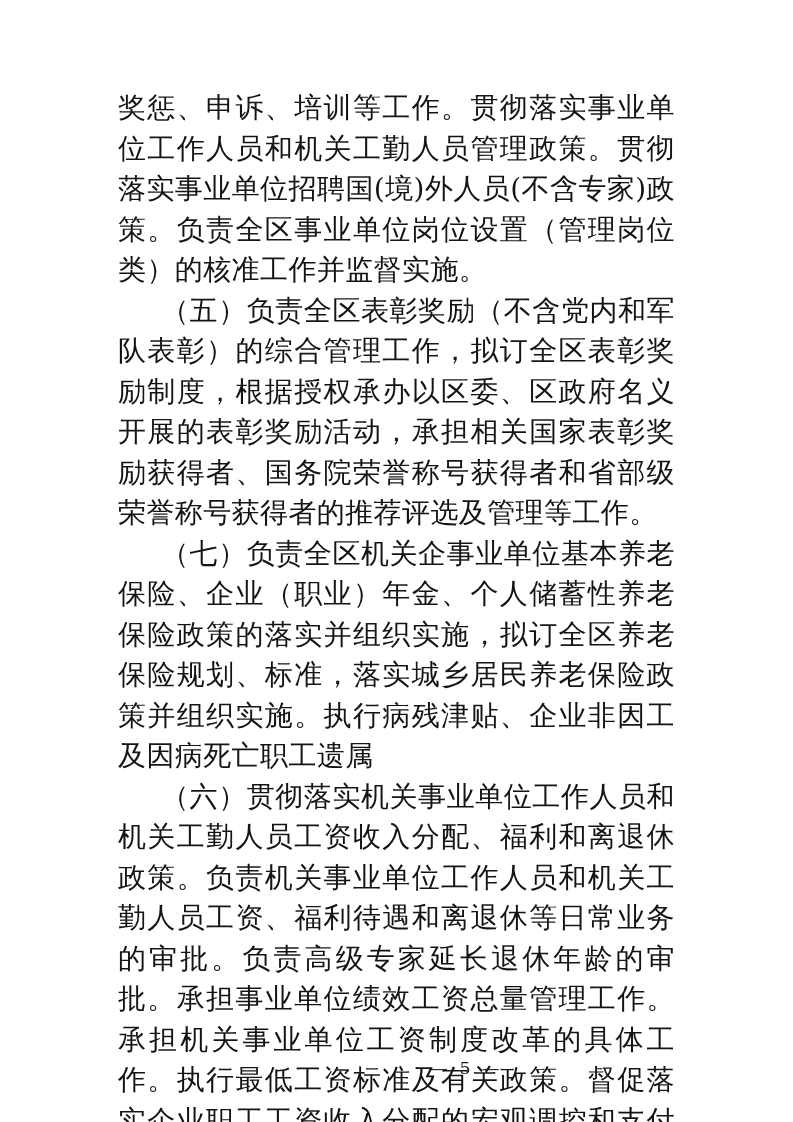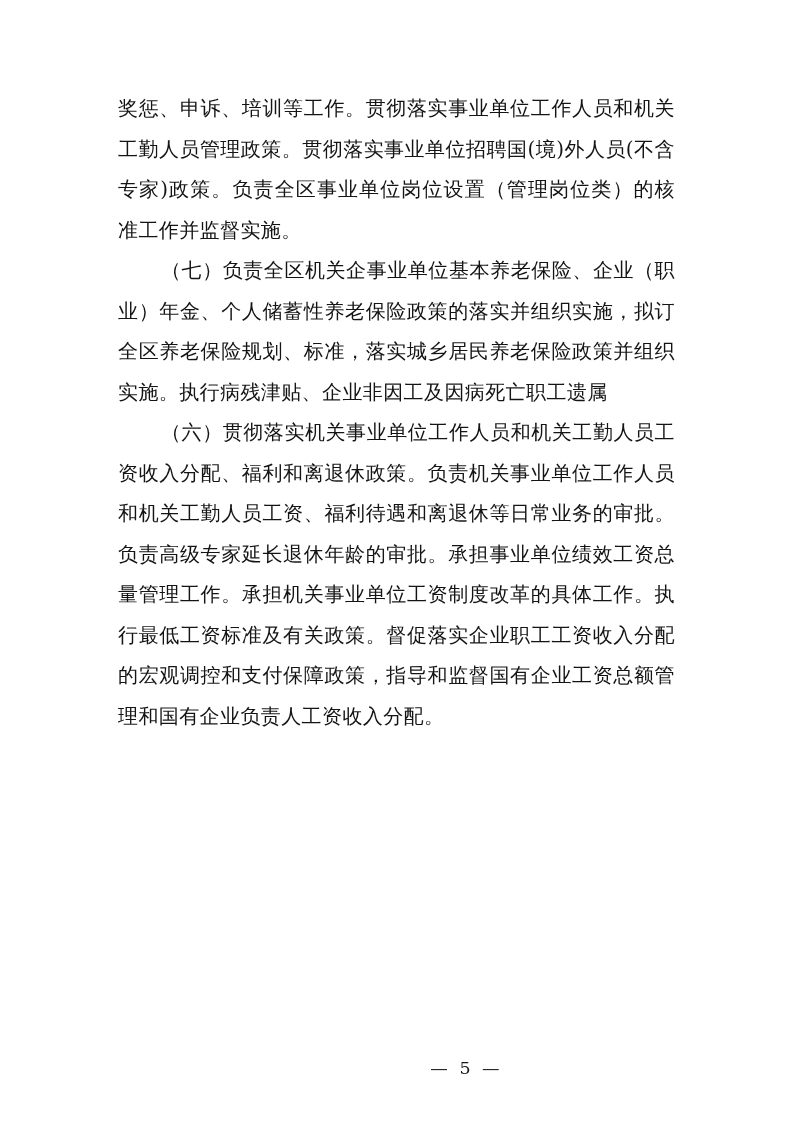--- a/index.html
+++ b/index.html
@@ -22,21 +22,21 @@
     width: 793px;
     height: 1122px;
     box-sizing: border-box;
     padding: 88px 118px 0 118px;
     background: #ffffff;
   }
   .doc-body {
     width: 557px;
   }
   .para {
-    font-size: 20px;
+    font-size: 28px;
     line-height: 40.5px;
     letter-spacing: 0.4px;
     text-align: justify;
     text-justify: inter-ideograph;
     margin: 0 0 0 0;
     color: #141414;
     font-weight: 400;
     text-indent: 0;
   }
   .para.indent {
@@ -59,19 +59,20 @@
     position: relative;
     left: 70px;
   }
 </style>
 </head>
 <body>
 
 <div class="page">
   <div class="doc-body">
     <p class="para">奖惩、申诉、培训等工作。贯彻落实事业单位工作人员和机关工勤人员管理政策。贯彻落实事业单位招聘国(境)外人员(不含专家)政策。负责全区事业单位岗位设置（管理岗位类）的核准工作并监督实施。</p>
+    <p class="para indent">（五）负责全区表彰奖励（不含党内和军队表彰）的综合管理工作，拟订全区表彰奖励制度，根据授权承办以区委、区政府名义开展的表彰奖励活动，承担相关国家表彰奖励获得者、国务院荣誉称号获得者和省部级荣誉称号获得者的推荐评选及管理等工作。</p>
     <p class="para indent">（七）负责全区机关企事业单位基本养老保险、企业（职业）年金、个人储蓄性养老保险政策的落实并组织实施，拟订全区养老保险规划、标准，落实城乡居民养老保险政策并组织实施。执行病残津贴、企业非因工及因病死亡职工遗属</p>
     <p class="para indent">（六）贯彻落实机关事业单位工作人员和机关工勤人员工资收入分配、福利和离退休政策。负责机关事业单位工作人员和机关工勤人员工资、福利待遇和离退休等日常业务的审批。负责高级专家延长退休年龄的审批。承担事业单位绩效工资总量管理工作。承担机关事业单位工资制度改革的具体工作。执行最低工资标准及有关政策。督促落实企业职工工资收入分配的宏观调控和支付保障政策，指导和监督国有企业工资总额管理和国有企业负责人工资收入分配。</p>
   </div>
   <div class="footer">
     <span class="footer-inner">— 5 —</span>
   </div>
 </div>
 
 </body></html>

